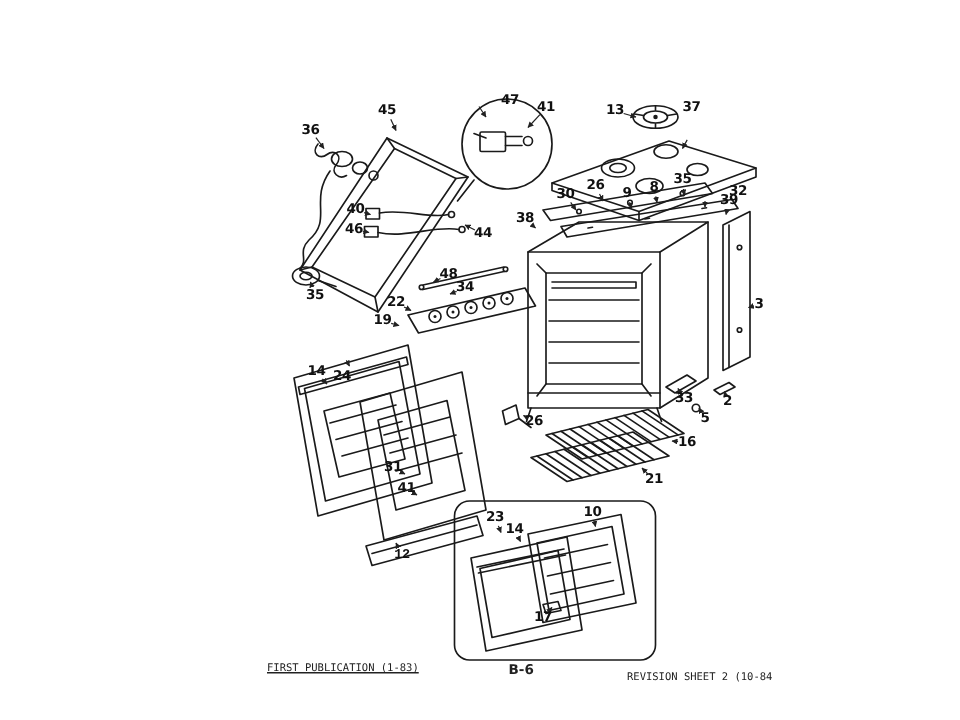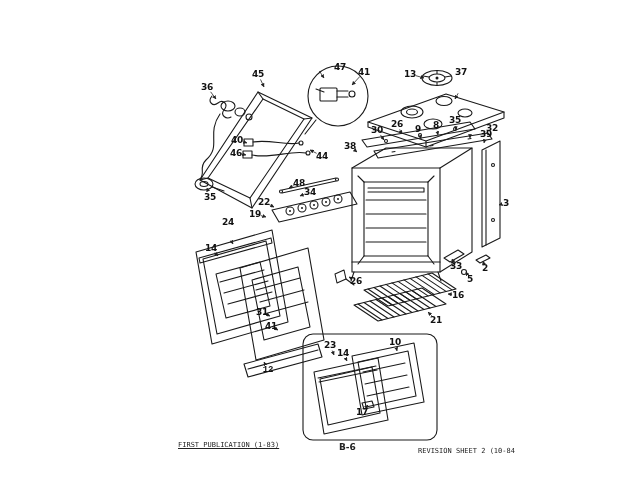--- a/index.html
+++ b/index.html
@@ -247,21 +247,21 @@
       <span class="part-label" style="left: 350px; top: 146px;">38</span>
       <span class="part-label" style="left: 210px; top: 197px;">35</span>
       <span class="part-label" style="left: 299px; top: 183px;">48</span>
       <span class="part-label" style="left: 310px; top: 192px;">34</span>
       <span class="part-label" style="left: 264px; top: 202px;">22</span>
       <span class="part-label" style="left: 255px; top: 214px;">19</span>
       <span class="part-label" style="left: 506px; top: 203px;">3</span>
       <span class="part-label" style="left: 456px; top: 266px;">33</span>
       <span class="part-label" style="left: 485px; top: 268px;">2</span>
       <span class="part-label" style="left: 470px; top: 279px;">5</span>
-      <span class="part-label" style="left: 228px; top: 222px;">24</span>
+      <span class="part-label" style="left: 228px; top: 251px;">24</span>
       <span class="part-label" style="left: 211px; top: 248px;">14</span>
       <span class="part-label" style="left: 262px; top: 312px;">31</span>
       <span class="part-label" style="left: 271px; top: 326px;">41</span>
       <span class="part-label" style="left: 268px; top: 370px; font-family: Liberation Mono, monospace;">12</span>
       <span class="part-label" style="left: 458px; top: 295px;">16</span>
       <span class="part-label" style="left: 436px; top: 320px;">21</span>
       <span class="part-label" style="left: 356px; top: 281px;">26</span>
       <span class="part-label" style="left: 330px; top: 345px;">23</span>
       <span class="part-label" style="left: 343px; top: 353px;">14</span>
       <span class="part-label" style="left: 395px; top: 342px;">10</span>

